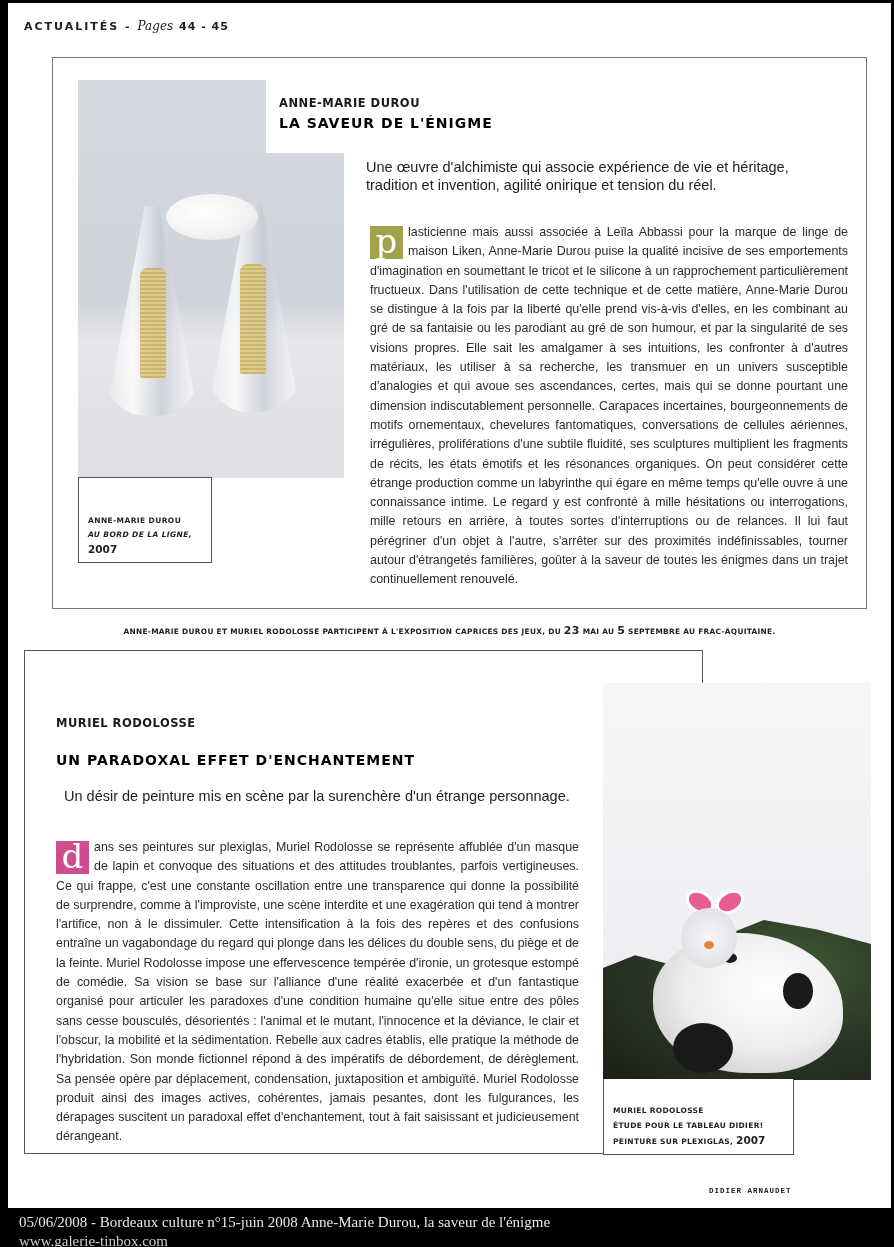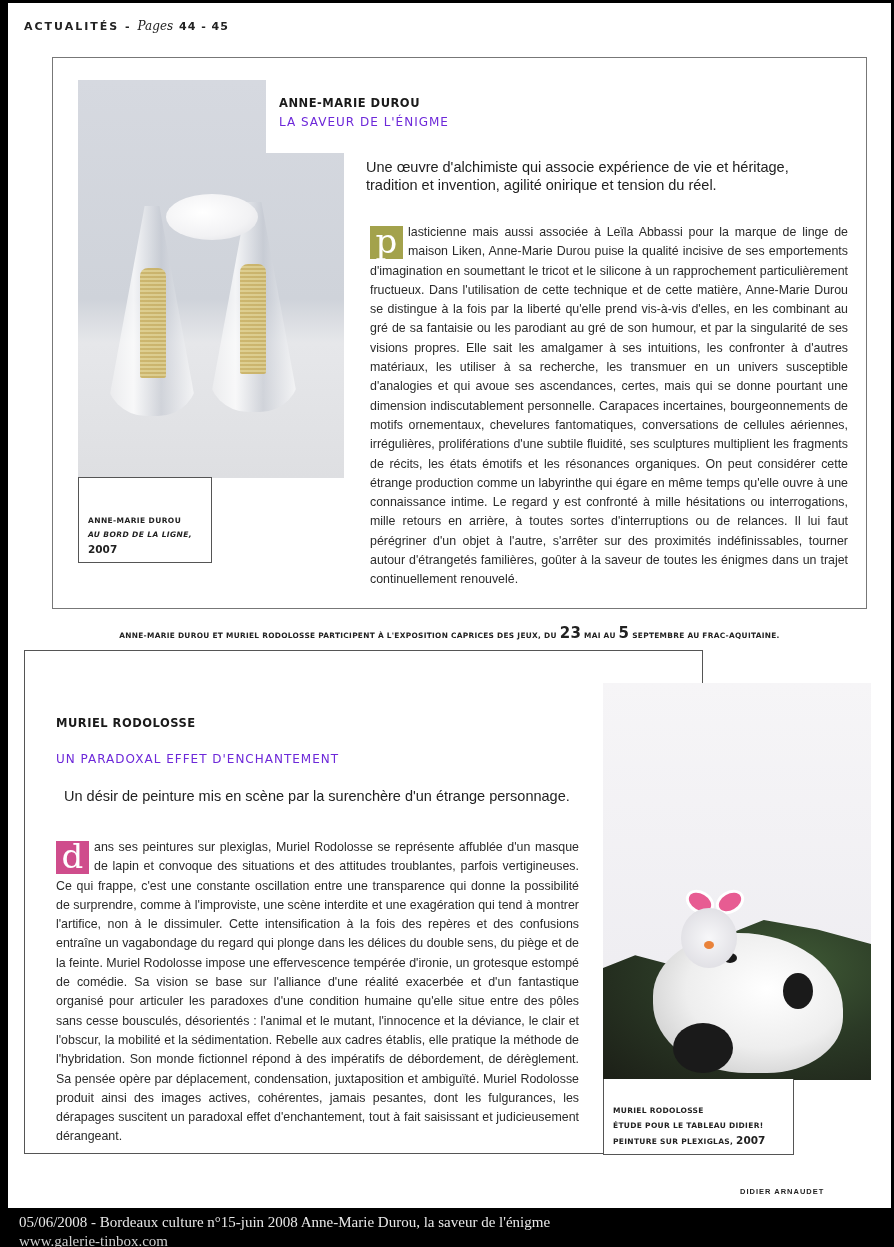--- a/index.html
+++ b/index.html
@@ -64,22 +64,22 @@
     line-height: 14px; letter-spacing: 0.4px;
   }
   .cap1 .italic { font-style: italic; }
   .cap1 .year { font-size: 10.5px; letter-spacing: 0; }
 
   .kicker {
     font-family: "DejaVu Sans", sans-serif; font-weight: bold; font-size: 11.5px;
     color: #1a1a1a; letter-spacing: 0.5px;
   }
   .headline {
-    font-family: "DejaVu Sans", sans-serif; font-weight: normal; font-size: 12px;
-    color: #6d28d9; letter-spacing: 1px;
+    font-family: "DejaVu Sans", sans-serif; font-weight: bold; font-size: 14px;
+    color: #000000; letter-spacing: 1px;
   }
   .t1 { position: absolute; left: 271px; top: 93px; }
   .t1 .headline { margin-top: 5px; }
   .lede {
     font-family: "Liberation Sans", sans-serif; font-weight: normal; font-size: 14.5px;
     color: #222; line-height: 18px;
   }
   .lede1 { position: absolute; left: 358px; top: 155px; width: 470px; }
   .body {
     font-family: "Liberation Sans", sans-serif; font-size: 12.4px; color: #2b2b2b;
@@ -92,21 +92,21 @@
     text-align: center; overflow: hidden;
   }
   .dropcap.green { background: #a3a24c; }
   .dropcap.pink { background: #cf4d8c; }
 
   .exhibit {
     position: absolute; left: 0; top: 621px; width: 883px; text-align: center;
     font-family: "DejaVu Sans", sans-serif; font-weight: bold; font-size: 7.4px;
     color: #222; letter-spacing: 0.3px;
   }
-  .exhibit .big { font-size: 15px; }
+  .exhibit .big { font-size: 11px; }
 
   
   .box2 {
     position: absolute; left: 16px; top: 647px; width: 679px; height: 504px;
     border: 1.5px solid #555; box-sizing: border-box;
   }
   .photo2 {
     position: absolute; left: 595px; top: 680px; width: 268px; height: 397px;
     background: #f4f3f5; overflow: hidden;
   }
@@ -143,22 +143,22 @@
     line-height: 15px; letter-spacing: 0.3px;
   }
   .cap2 .year { font-size: 10.5px; letter-spacing: 0; }
 
   .t2 { position: absolute; left: 48px; top: 713px; }
   .t2 .headline { margin-top: 22px; }
   .lede2 { position: absolute; left: 56px; top: 784px; width: 560px; }
   .body2 { position: absolute; left: 48px; top: 835px; width: 523px; }
 
   .author {
-    position: absolute; left: 732px; top: 1184px;
-    font-family: Liberation Sans, sans-serif; font-weight: bold; font-size: 7.5px;
+    position: absolute; left: 701px; top: 1184px;
+    font-family: Liberation Mono, monospace; font-weight: bold; font-size: 7.5px;
     color: #222; letter-spacing: 1px;
   }
 
   .footer {
     position: absolute; left: 0; top: 1208px; width: 778px; height: 39px; background: #000;
   }
   .footer .line1 {
     position: absolute; left: 19px; top: 6px;
     font-family: "Liberation Serif", serif; font-size: 15px; color: #e8e8e8;
   }

